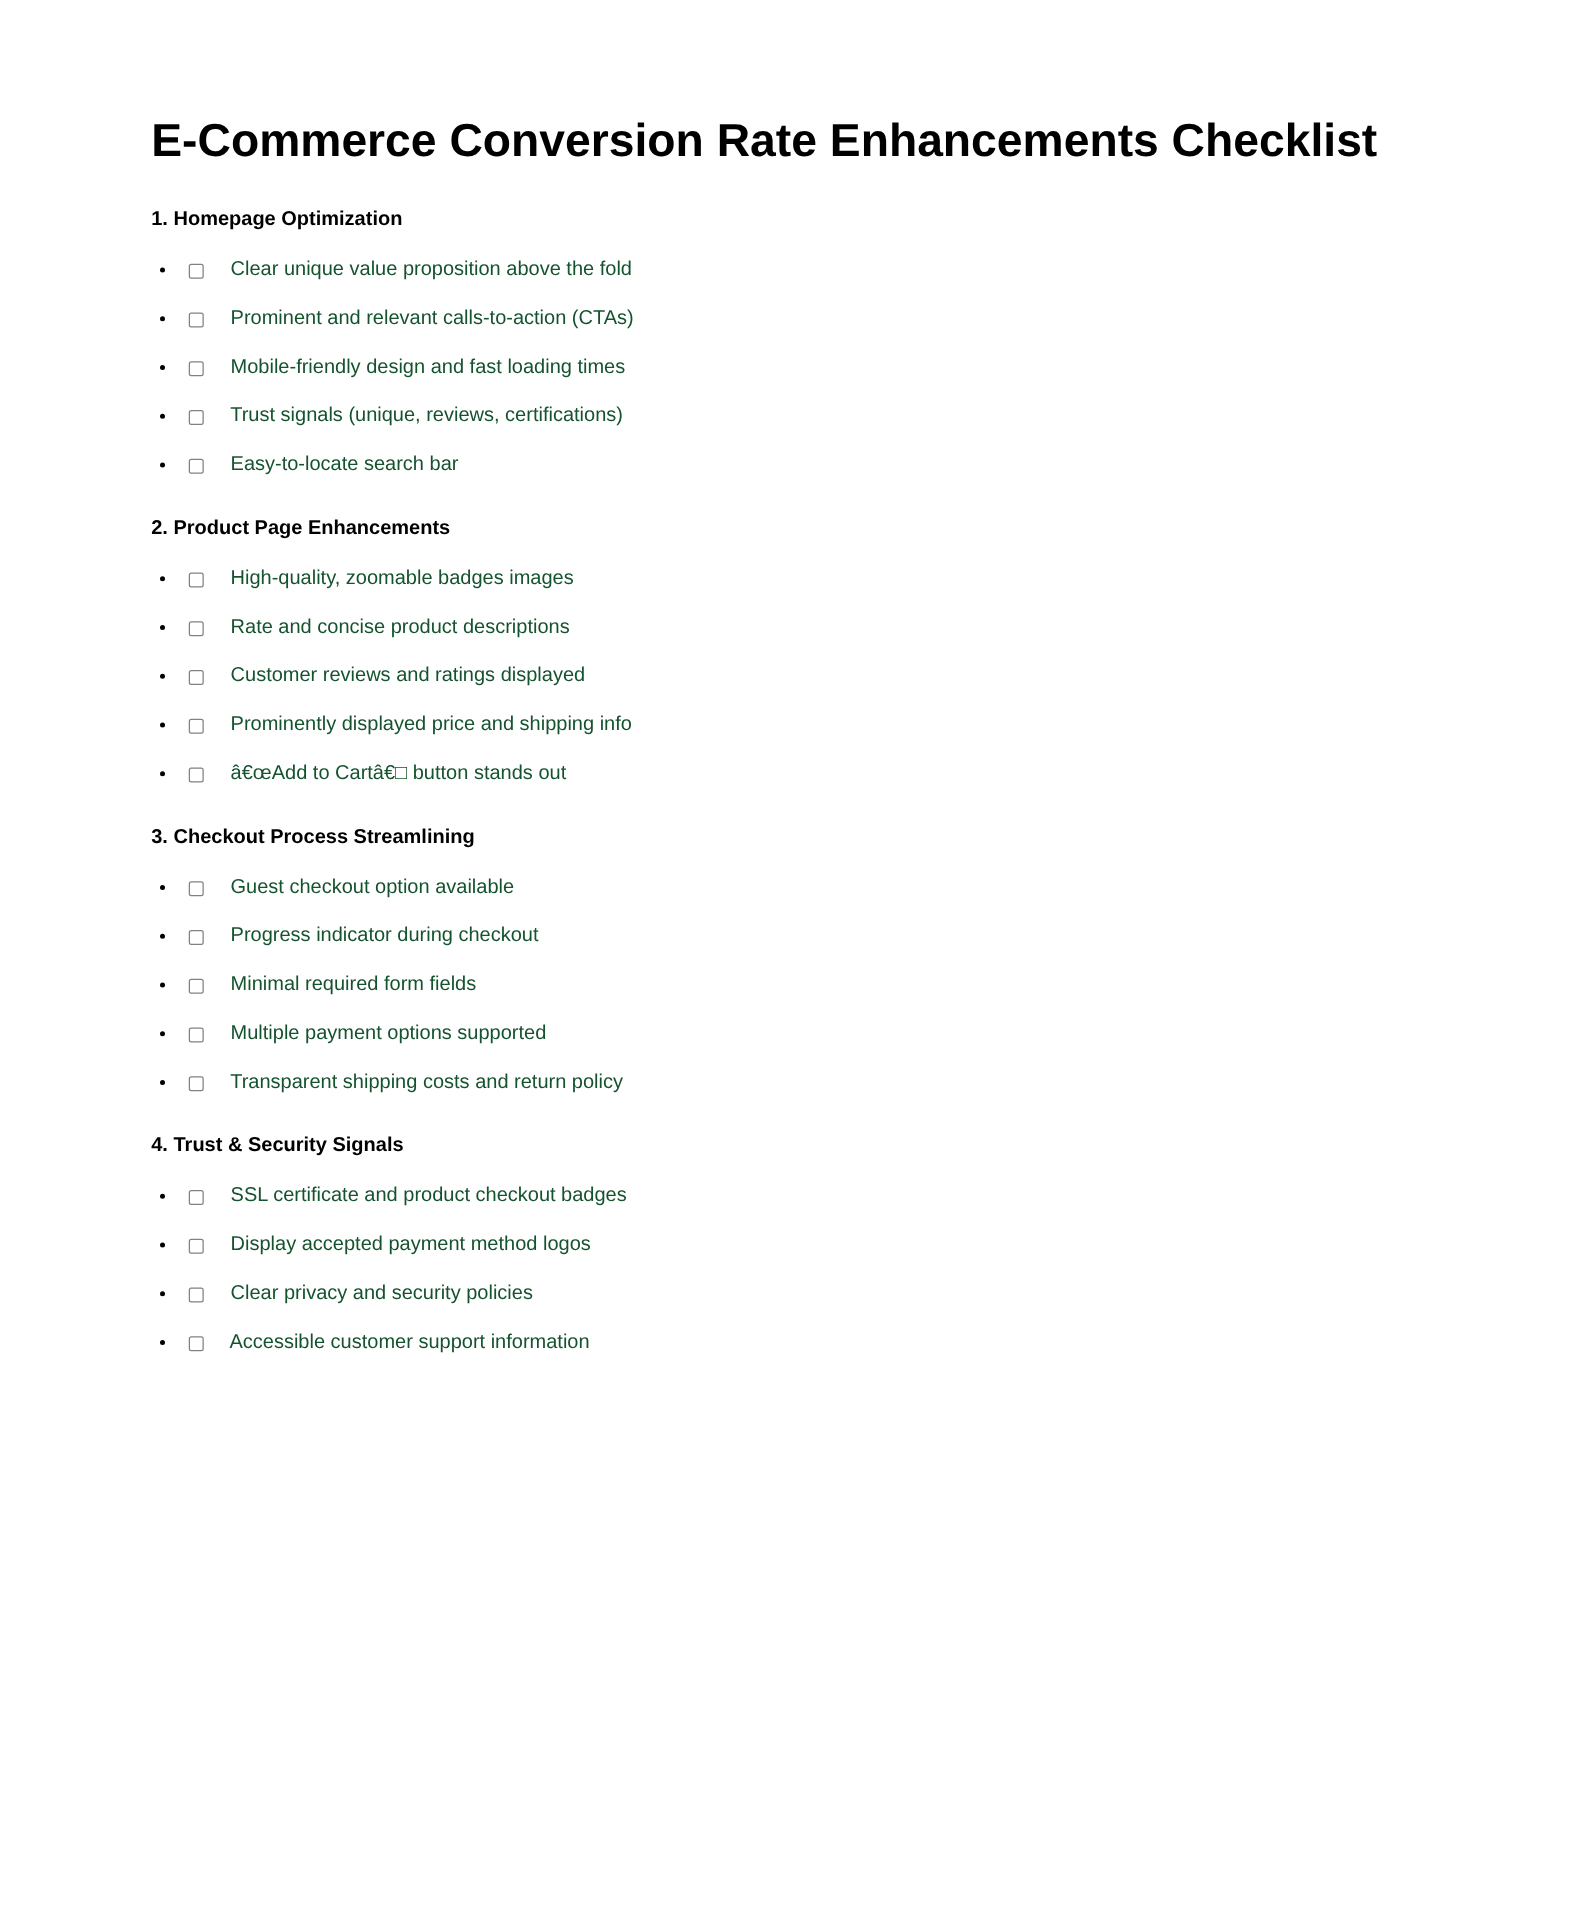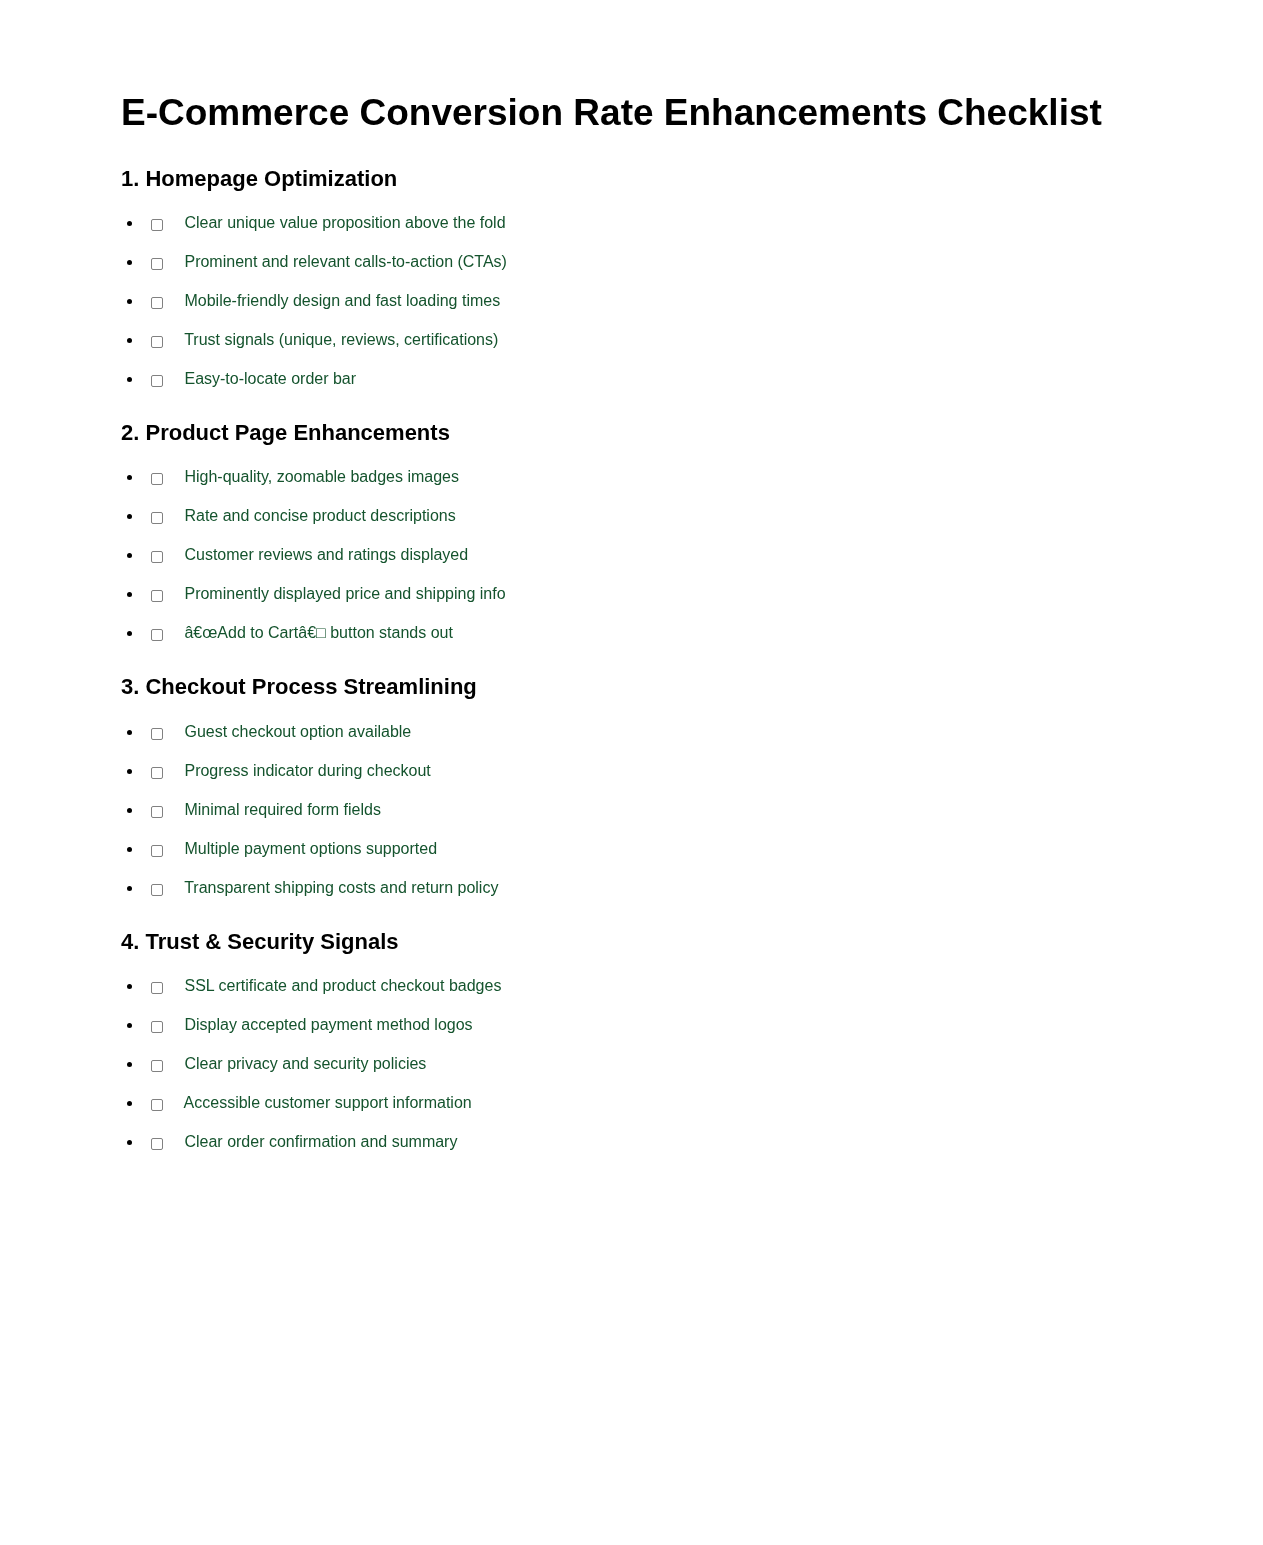--- a/index.html
+++ b/index.html
@@ -17,21 +17,21 @@
     -webkit-font-smoothing: antialiased;
   }
   h1 {
     font-size: 37px;
     line-height: 1.1;
     font-weight: 700;
     margin: 0 0 30px 0;
     letter-spacing: 0;
   }
   h3 {
-    font-size: 22px;
+    font-size: 16px;
     line-height: 1.2;
     font-weight: 700;
     margin: 32px 0 22px 0;
   }
   ul.checklist {
     margin: 0;
     padding: 0 0 0 22px;
     list-style: disc;
   }
   ul.checklist li {
@@ -85,21 +85,21 @@
     <span class="item-text">Mobile-friendly design and fast loading times</span>
   </li>
 
   <li>
     <input type="checkbox" class="cbx" style="">
     <span class="item-text">Trust signals (unique, reviews, certifications)</span>
   </li>
 
   <li>
     <input type="checkbox" class="cbx" style="">
-    <span class="item-text">Easy-to-locate order bar</span>
+    <span class="item-text">Easy-to-locate search bar</span>
   </li>
 </ul>
   </section>
 
   <section class="checklist-section">
     <h3>2. Product Page Enhancements</h3>
     <ul class="checklist">
   <li>
     <input type="checkbox" class="cbx" style="">
     <span class="item-text">High-quality, zoomable badges images</span>
@@ -176,20 +176,14 @@
   </li>
 
   <li>
     <input type="checkbox" class="cbx" style="">
     <span class="item-text">Accessible customer support information</span>
   </li>
 </ul>
   </section>
 
   <section class="checklist-section">
-    <ul class="checklist">
-  <li>
-    <input type="checkbox" class="cbx" style="">
-    <span class="item-text">Clear order confirmation and summary</span>
-  </li>
-</ul>
   </section>
 </div>
 
 </body></html>

